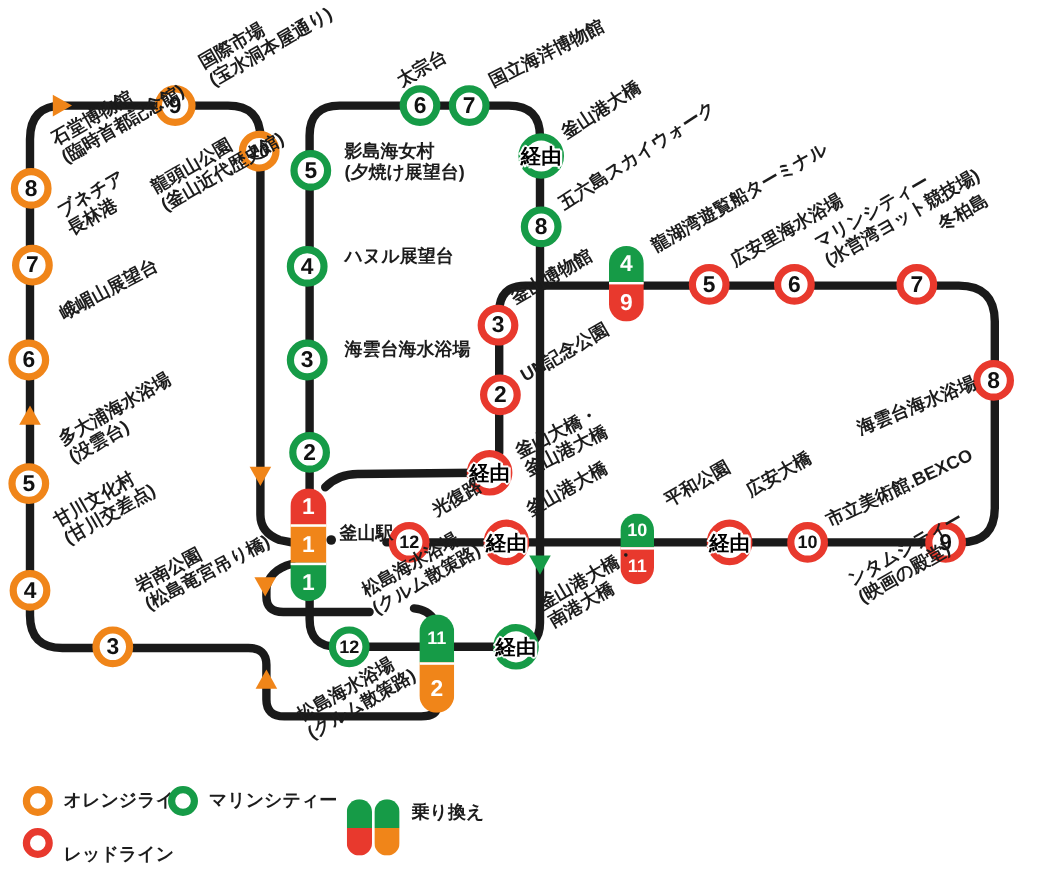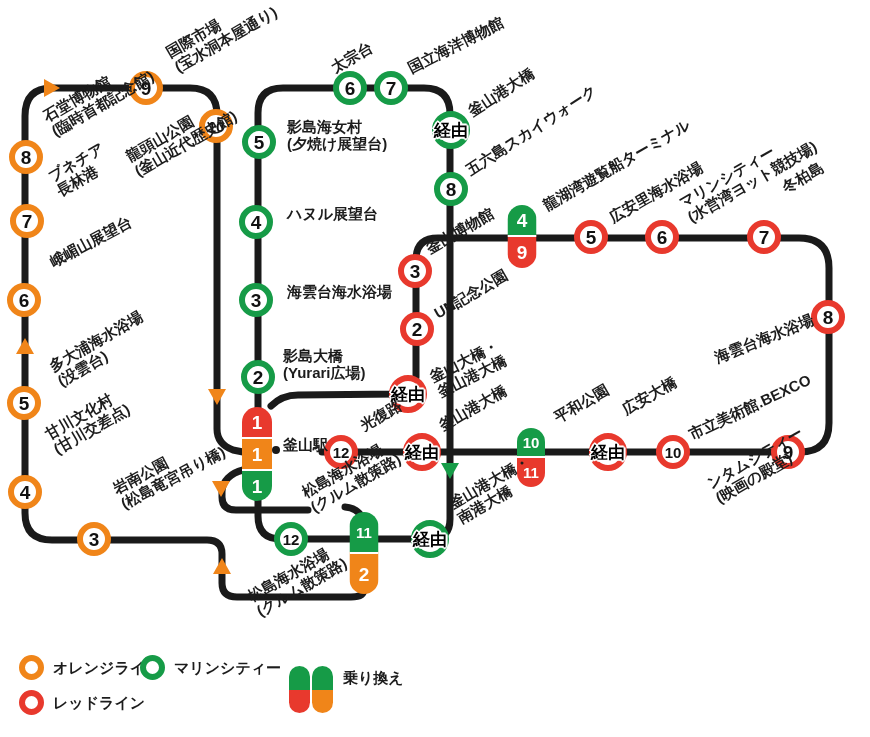--- a/index.html
+++ b/index.html
@@ -57,21 +57,21 @@
   <div class="linecap-dot" style="left:276px;top:450px;"></div>
 
   <div id="overlay"></div>
 
   <div class="legend">
     <div class="legend-ring" style="left: 19px; top: 15px; margin: 0px; border-color: var(--orange);"></div>
     <div class="legend-label" style="left:53px;top:20px;">オレンジライン</div>
     <div class="legend-ring" style="left:140px;top:15px;border-color:var(--green);"></div>
     <div class="legend-label" style="left:174px;top:20px;">マリンシティー</div>
     <div class="legend-ring" style="left:19px;top:50px;border-color:var(--red);"></div>
-    <div class="legend-label" style="left:53px;top:55px;">レッドライン</div>
+    <div class="legend-label" style="left:53px;top:65px;">レッドライン</div>
 
     <div class="transfer-pill" style="left:289px;top:26px;">
       <div class="transfer-sec" style="background:var(--green);"></div>
       <div class="transfer-sec" style="background:var(--red);"></div>
     </div>
     <div class="transfer-pill" style="left:312px;top:26px;">
       <div class="transfer-sec" style="background:var(--green);"></div>
       <div class="transfer-sec" style="background:var(--orange);"></div>
     </div>
     <div class="legend-label" style="left:343px;top:30px;text-align:center;">乗り換え</div>
@@ -304,24 +304,20 @@
     </div>
     <div class="maplabel" style="left: 287px; top: 118px;">
       <div>影島海女村</div>
       <div>(夕焼け展望台)</div>
     </div>
     <div class="maplabel" style="left: 287px; top: 205px;">
       <div>ハヌル展望台</div>
     </div>
     <div class="maplabel" style="left: 287px; top: 283px;">
       <div>海雲台海水浴場</div>
-    </div>
-    <div class="maplabel" style="left: 283px; top: 347px;">
-      <div>影島大橋</div>
-      <div>(Yurari広場)</div>
     </div>
     <div class="maplabel" style="left: 283px; top: 436px;">
       <div>釜山駅</div>
     </div>
     <div class="arrow right" style="left: 52px; top: 88px; color: rgb(240, 133, 25);"></div>
     <div class="arrow up" style="left: 25px; top: 346px; color: rgb(240, 133, 25);"></div>
     <div class="arrow down" style="left: 217px; top: 397px; color: rgb(240, 133, 25);"></div>
     <div class="arrow down" style="left: 221px; top: 489px; color: rgb(240, 133, 25);"></div>
     <div class="arrow up" style="left: 222px; top: 566px; color: rgb(240, 133, 25);"></div>
     <div class="arrow down" style="left: 450px; top: 471px; color: rgb(22, 155, 71);"></div>

